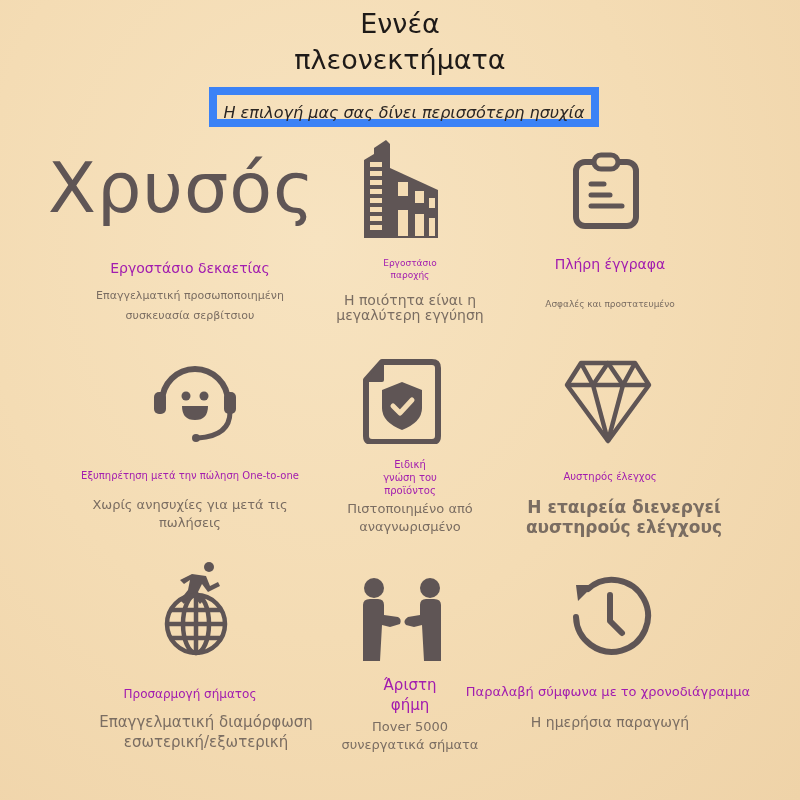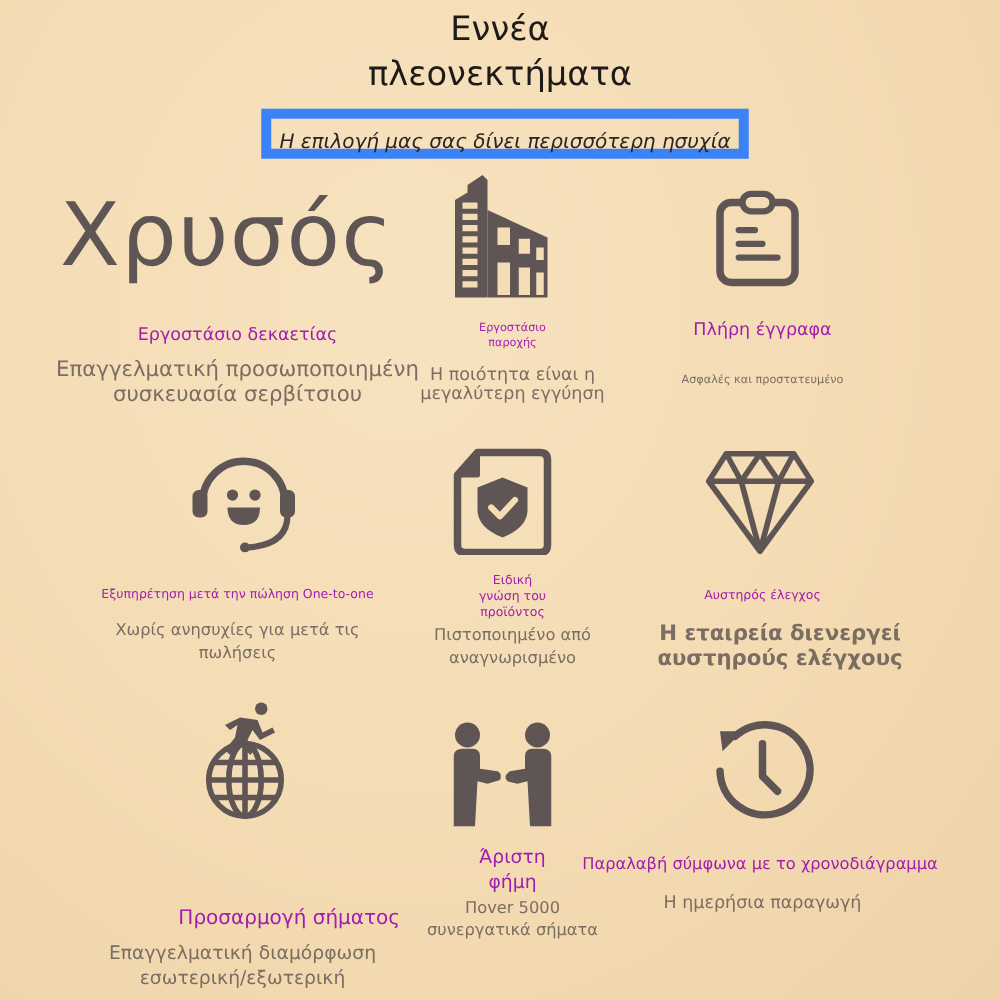--- a/index.html
+++ b/index.html
@@ -32,21 +32,21 @@
 
 <div class="abs title">
   <div>Εννέα</div>
   <div>πλεονεκτήματα</div>
 </div>
 <div class="abs subtitle-box">Η επιλογή μας σας δίνει περισσότερη ησυχία</div>
 
 <div class="abs brand">Χρυσός</div>
 
 <div class="abs label" style="left:60px;width:260px;top:258px;font-size:14px;line-height:20px;">Εργοστάσιο δεκαετίας</div>
-<div class="abs desc" style="left:40px;width:300px;top:286px;font-size:17px;line-height:20px;">
+<div class="abs desc" style="left:40px;width:300px;top:286px;font-size:11px;line-height:20px;">
   <div>Επαγγελματική προσωποποιημένη</div>
   <div>συσκευασία σερβίτσιου</div>
 </div>
 
 <div class="abs icon" style="left:360px;top:138px;">
   <svg width="80" height="105" viewBox="0 0 80 105">
     <g fill="#5f5555">
       <polygon points="14,10 26,2 30,6 30,100 4,100 4,22 14,16"></polygon>
       <polygon points="30,30 78,52 78,100 30,100"></polygon>
     </g>
@@ -151,22 +151,22 @@
     <g fill="none" stroke="#5f5555" stroke-width="4.5">
       <circle cx="38" cy="64" r="29"></circle>
       <ellipse cx="38" cy="64" rx="13" ry="29"></ellipse>
       <line x1="38" y1="35" x2="38" y2="93"></line>
       <line x1="9" y1="64" x2="67" y2="64"></line>
       <line x1="13" y1="50" x2="63" y2="50"></line>
       <line x1="13" y1="78" x2="63" y2="78"></line>
     </g>
   </svg>
 </div>
-<div class="abs label" style="left:60px;width:260px;top:726px;font-size:16px;line-height:16px;text-align:right;">Προσαρμογή σήματος</div>
-<div class="abs desc" style="left:44px;width:300px;top:712px;font-size:15px;line-height:20px;margin-top:40px;">
+<div class="abs label" style="left:60px;width:260px;top:686px;font-size:12px;line-height:16px;">Προσαρμογή σήματος</div>
+<div class="abs desc" style="left:56px;width:300px;top:712px;font-size:15px;line-height:20px;">
   <div>Επαγγελματική διαμόρφωση</div>
   <div>εσωτερική/εξωτερική</div>
 </div>
 
 <div class="abs icon" style="left:360px;top:577px;">
   <svg width="84" height="86" viewBox="0 0 84 86">
     <g fill="#5f5555">
       <circle cx="14" cy="11" r="10"></circle>
       <circle cx="70" cy="11" r="10"></circle>
       <path d="M3,28 Q3,22 10,22 L18,22 Q24,22 24,28 L24,38 L38,40 Q42,42 40,47 L30,50 L22,48 L20,84 L3,84 Z"></path>

